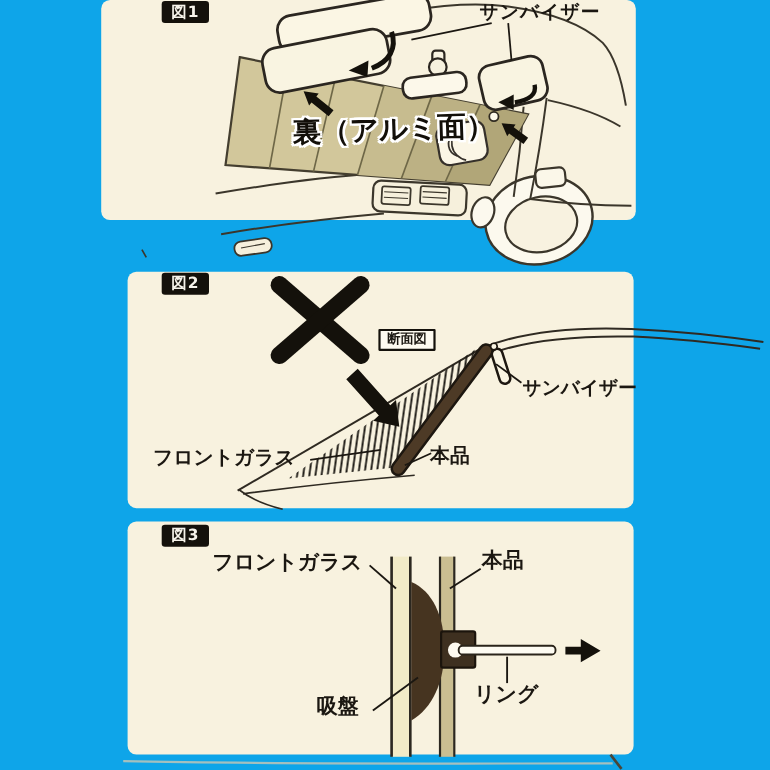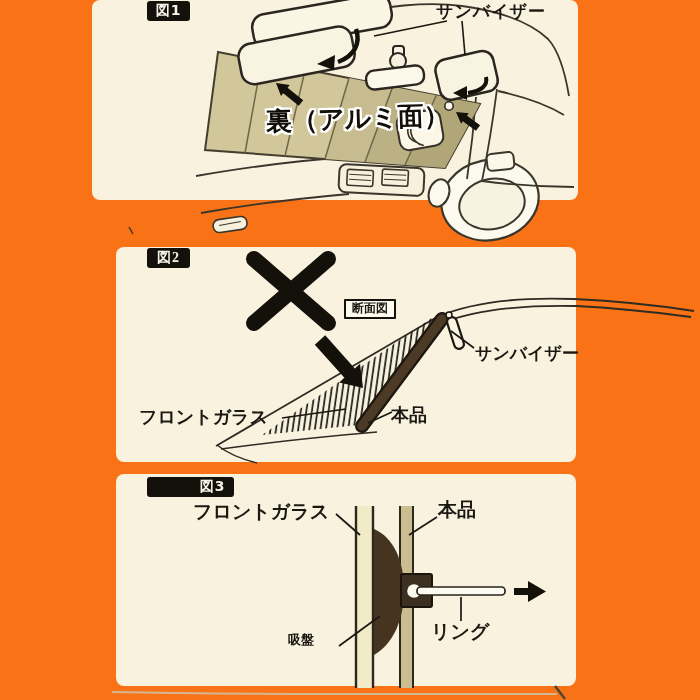--- a/index.html
+++ b/index.html
@@ -1,53 +1,53 @@
 <!DOCTYPE html>
 <html><head>
 <meta charset="utf-8">
 <style>
   html,body{margin:0;padding:0;}
   .page{
     position:relative;width:700px;height:700px;overflow:hidden;
-    background:#f97316;
+    background:#0ea5e9;
     font-family:"DejaVu Sans","Liberation Sans",sans-serif;
     color:#1b1711;
   }
   svg{position:absolute;left:0;display:block;}
   .fig1-svg{top:0;}
   .fig2-svg{top:245px;}
   .fig3-svg{top:470px;}
   .badge{
     position:absolute;width:43px;height:20px;
     background:#14110b;color:#f6f3ea;
     display:flex;align-items:center;justify-content:center;
     font-size:14px;font-weight:700;letter-spacing:1px;
     border-radius:3px;
   }
   .badge1{left:147px;top:1px;}
-  .badge2{left:147px;top:248px;font-family:Liberation Serif, serif;}
-  .badge3{left:147px;top:477px;padding-left:44px;}
+  .badge2{left:147px;top:248px;}
+  .badge3{left:147px;top:477px;}
   .lbl{position:absolute;font-weight:700;white-space:nowrap;color:#1b1711;line-height:1.15;}
   .lbl-sunvisor1{left:436px;top:2px;font-size:17px;letter-spacing:1px;}
   .lbl-ura{
     left:266px;top:104px;font-size:26px;letter-spacing:0px;color:#120f09;
     transform:rotate(-2deg);
     text-shadow:-2px -2px 0 #fff,2px -2px 0 #fff,-2px 2px 0 #fff,2px 2px 0 #fff,
                 -2px 0 0 #fff,2px 0 0 #fff,0 -2px 0 #fff,0 2px 0 #fff;
   }
   .lbl-danmenzu{
     left:344px;top:299px;font-size:12px;padding:1px 6px;
     border:2.5px solid #14110b;background:#fdfaf0;border-radius:1px;
   }
   .lbl-windshield2{left:139px;top:407px;font-size:18px;}
   .lbl-product2{left:391px;top:405px;font-size:18px;}
   .lbl-sunvisor2{left:475px;top:344px;font-size:17px;}
   .lbl-windshield3{left:193px;top:501px;font-size:19px;}
   .lbl-product3{left:438px;top:499px;font-size:19px;}
-  .lbl-suction3{left:288px;top:633px;font-size:13px;}
+  .lbl-suction3{left:288px;top:633px;font-size:19px;font-family:Liberation Mono, monospace;}
   .lbl-ring3{left:431px;top:621px;font-size:19px;text-align:right;}
 </style>
 </head>
 <body>
 
 <div class="page">
 
   <svg class="fig1-svg" width="700" height="245" viewBox="0 0 700 245">
     <defs></defs>
     <rect x="92" y="0" width="486" height="200" rx="8" fill="#f8f2df"></rect>

